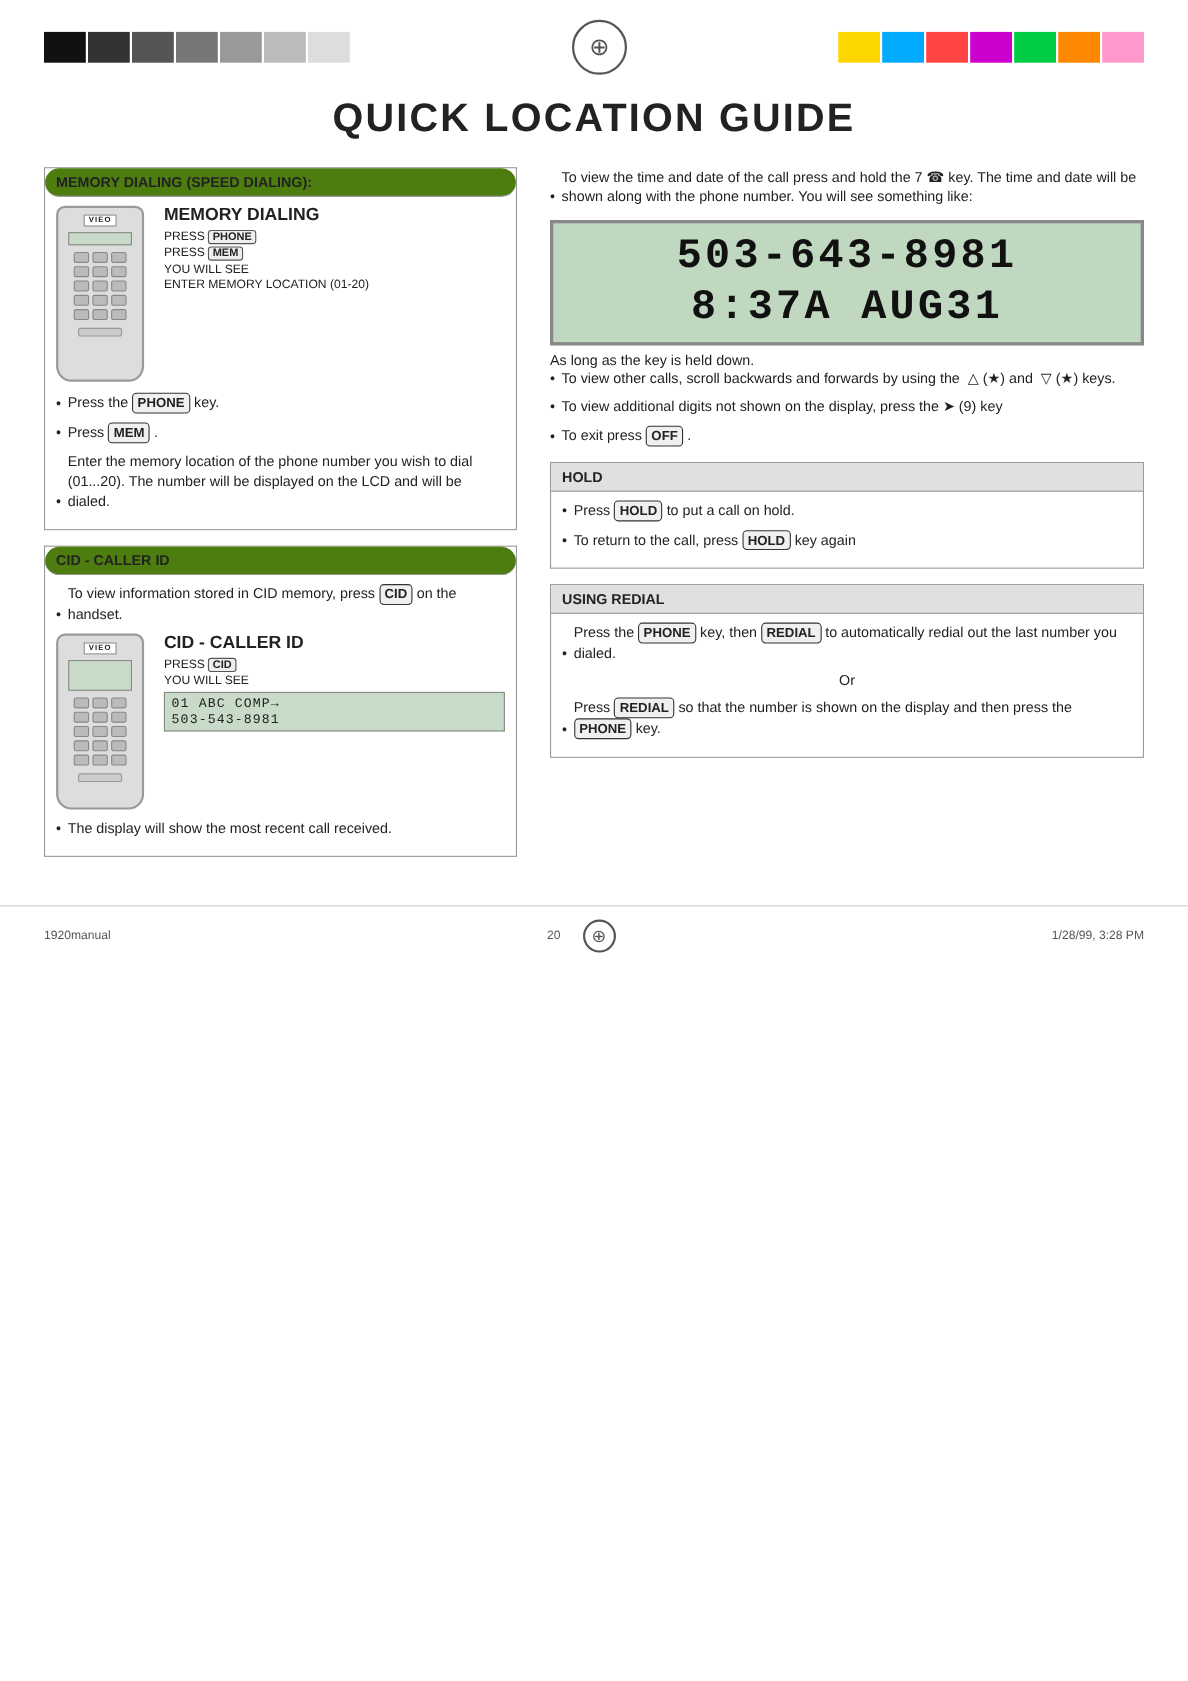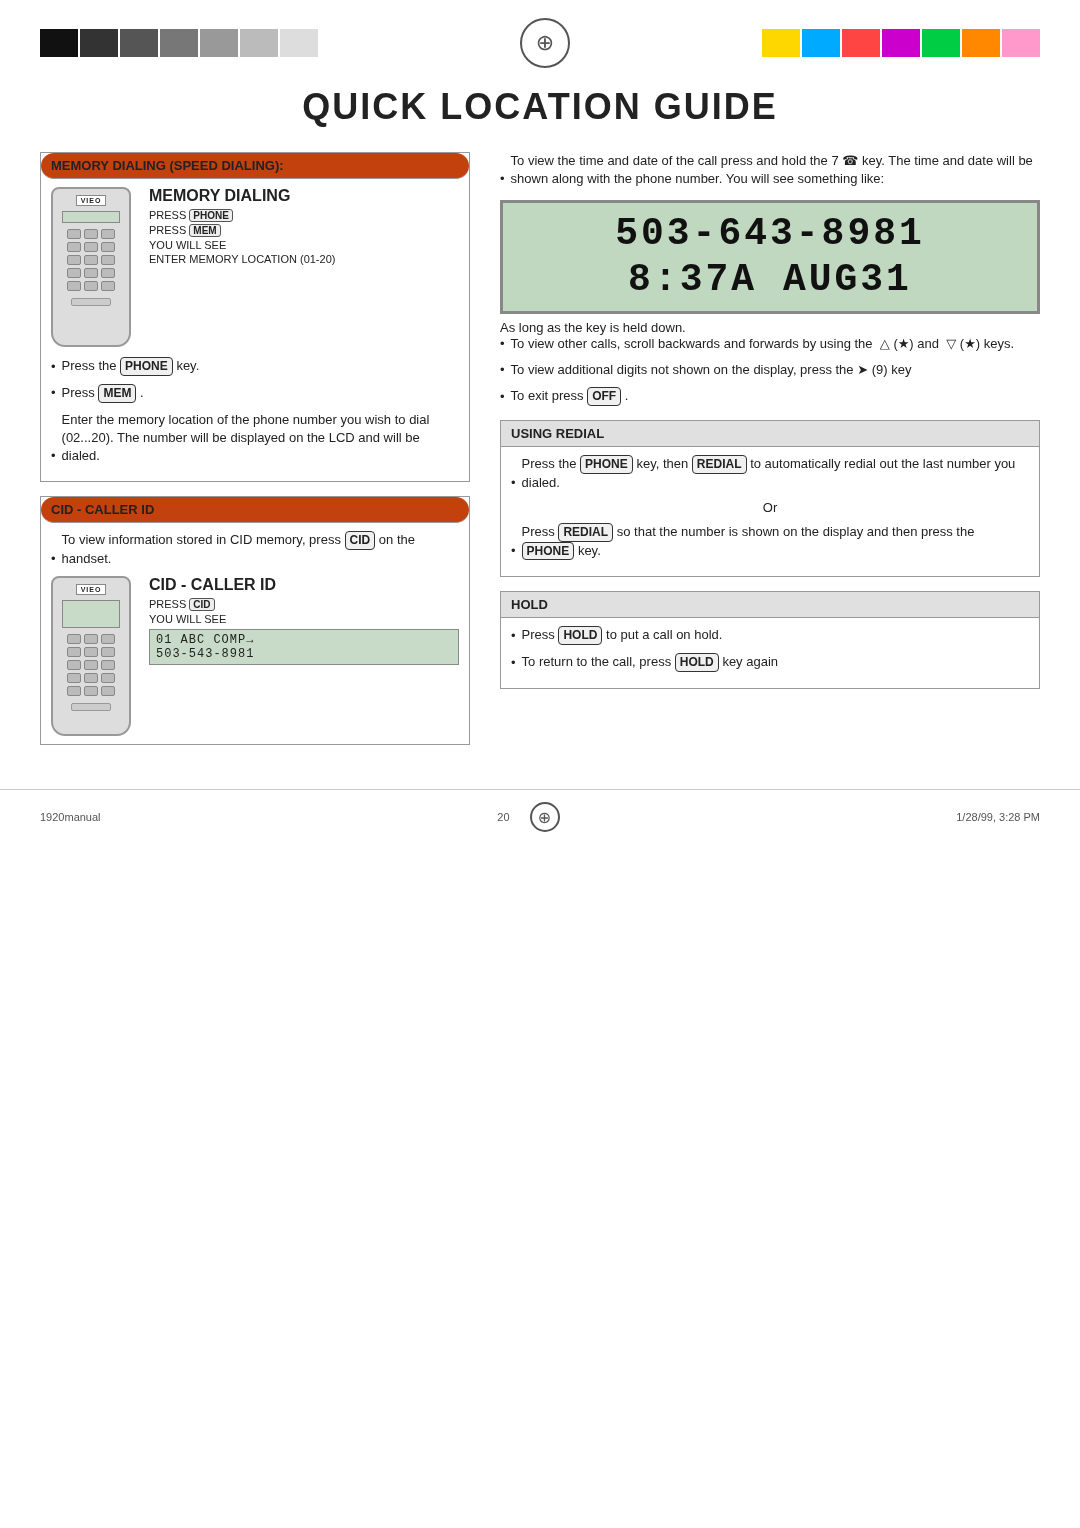--- a/index.html
+++ b/index.html
@@ -243,21 +243,21 @@
     .color-bar-right div:nth-child(4) { background: #cc00cc; }
     .color-bar-right div:nth-child(5) { background: #00cc44; }
     .color-bar-right div:nth-child(6) { background: #ff8800; }
     .color-bar-right div:nth-child(7) { background: #ff99cc; }
 
     .left-section-box {
       border: 1.5px solid #999;
       margin-bottom: 14px;
     }
     .left-section-header {
-      background: #c2410c;
+      background: #4d7c0f;
       border-bottom: 1px solid #999;
       padding: 5px 10px;
       font-weight: 900;
       font-size: 13px;
       text-transform: uppercase;
       border-radius: 13px;
     }
     .left-section-content {
       padding: 8px 10px;
     }
@@ -368,21 +368,21 @@
         </div>
 
         <ul class="bullet-list" style="margin-top: 10px;">
           <li>
             <span>Press the <span class="key-label">PHONE</span> key.</span>
           </li>
           <li>
             <span>Press <span class="key-label">MEM</span> .</span>
           </li>
           <li>
-            <span>Enter the memory location of the phone number you wish to dial (02...20). The number will be displayed on the LCD and will be dialed.</span>
+            <span>Enter the memory location of the phone number you wish to dial (01...20). The number will be displayed on the LCD and will be dialed.</span>
           </li>
         </ul>
       </div>
     </div>
 
     <div class="left-section-box">
       <div class="left-section-header">
         <span>CID - CALLER ID</span>
       </div>
       <div class="left-section-content">
@@ -436,20 +436,25 @@
               <span class="instr-key">CID</span>
             </div>
             <div class="instr-line">YOU WILL SEE</div>
             <div class="lcd-display">
               <div>01 ABC COMP→</div>
               <div>503-543-8981</div>
             </div>
           </div>
         </div>
 
+        <ul class="bullet-list" style="margin-top: 8px;">
+          <li>
+            <span>The display will show the most recent call received.</span>
+          </li>
+        </ul>
       </div>
     </div>
 
   </div>
 
   <div class="right-col">
 
     <ul class="bullet-list" style="margin-bottom: 12px;">
       <li>
         <span>To view the time and date of the call press and hold the 7 ☎ key. The time and date will be shown along with the phone number. You will see something like:</span>
@@ -469,20 +474,42 @@
       </li>
       <li>
         <span>To view additional digits not shown on the display, press the ➤ (9) key</span>
       </li>
       <li>
         <span>To exit press <span class="key-label">OFF</span> .</span>
       </li>
     </ul>
 
     <div class="right-section-box">
+      <div class="right-section-header">HOLD</div>
+      <div class="right-section-content">
+        <ul class="bullet-list">
+          <li>
+            <span>
+              <span>Press</span>
+              <span class="key-label">HOLD</span>
+              <span> </span><span>to put a call on hold.</span>
+            </span>
+          </li>
+          <li>
+            <span>
+              <span>To return to the call, press</span>
+              <span class="key-label">HOLD</span>
+              <span> </span><span>key again</span>
+            </span>
+          </li>
+        </ul>
+      </div>
+    </div>
+
+    <div class="right-section-box">
       <div class="right-section-header">USING REDIAL</div>
       <div class="right-section-content">
         <ul class="bullet-list">
           <li>
             <span>
               <span>Press the</span>
               <span class="key-label">PHONE</span>
               <span> </span><span>key, then</span><span> </span>
               <span class="key-label">REDIAL</span>
               <span> </span><span>to automatically redial out the last number you dialed.</span>
@@ -491,42 +518,20 @@
         </ul>
         <p style="text-align:center; margin: 8px 0; font-size:13px;">Or</p>
         <ul class="bullet-list">
           <li>
             <span>
               <span>Press</span>
               <span class="key-label">REDIAL</span>
               <span> </span><span>so that the number is shown on the display and then press the</span><span> </span>
               <span class="key-label">PHONE</span>
               <span> </span><span>key.</span>
-            </span>
-          </li>
-        </ul>
-      </div>
-    </div>
-
-    <div class="right-section-box">
-      <div class="right-section-header">HOLD</div>
-      <div class="right-section-content">
-        <ul class="bullet-list">
-          <li>
-            <span>
-              <span>Press</span>
-              <span class="key-label">HOLD</span>
-              <span> </span><span>to put a call on hold.</span>
-            </span>
-          </li>
-          <li>
-            <span>
-              <span>To return to the call, press</span>
-              <span class="key-label">HOLD</span>
-              <span> </span><span>key again</span>
             </span>
           </li>
         </ul>
       </div>
     </div>
 
   </div>
 
 </div>
 

